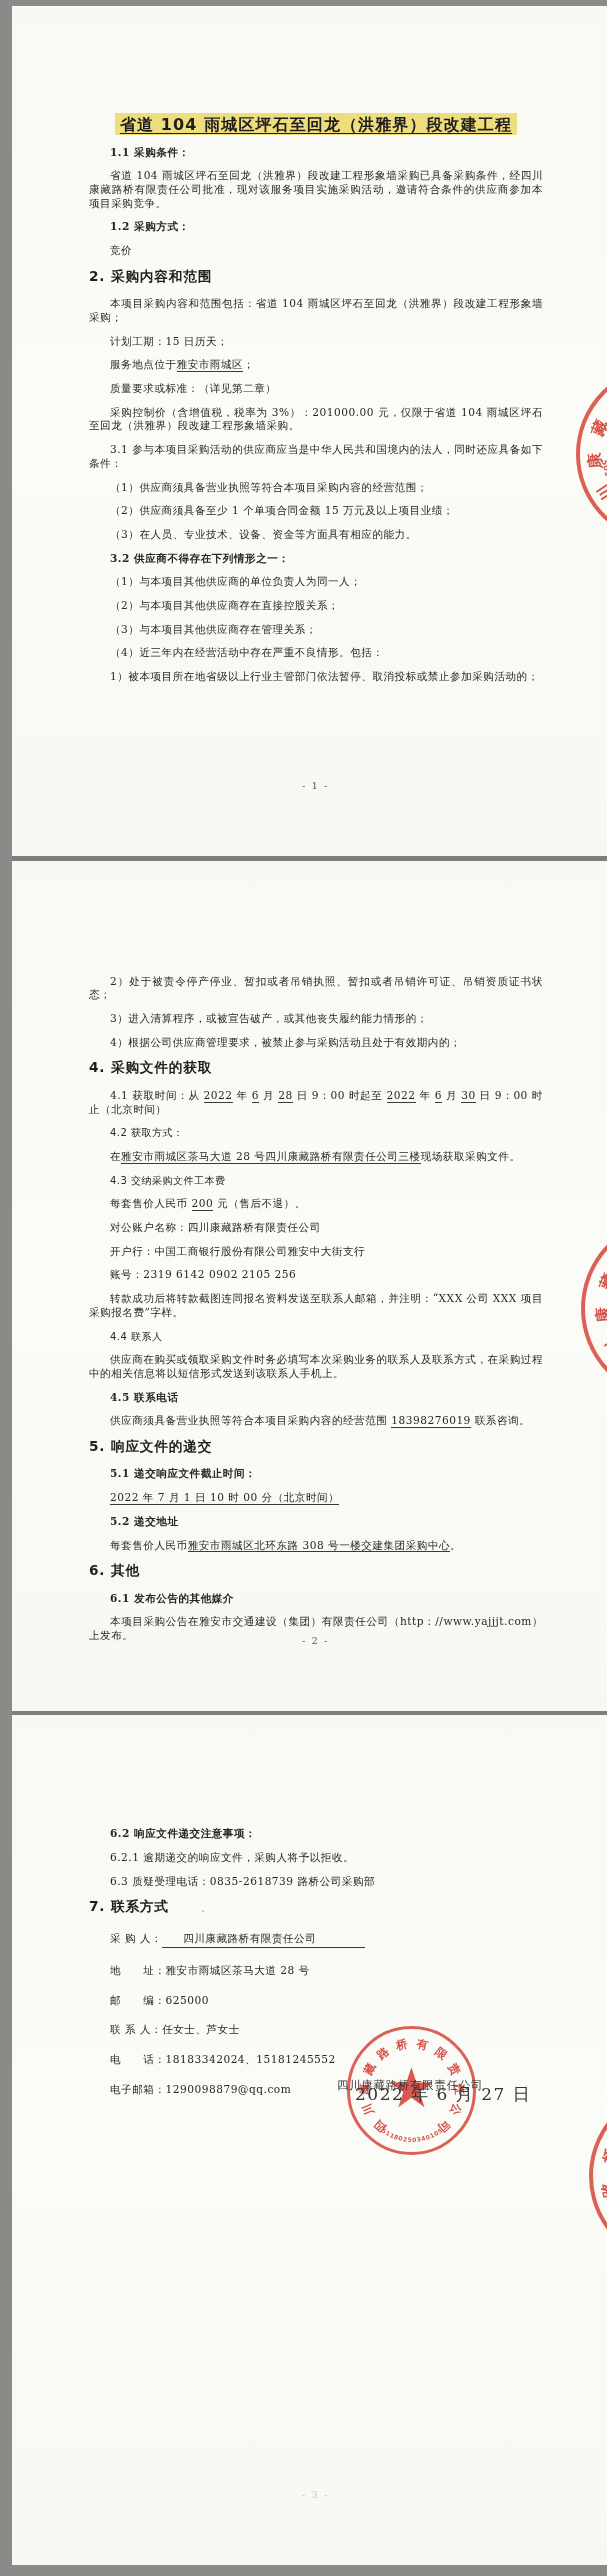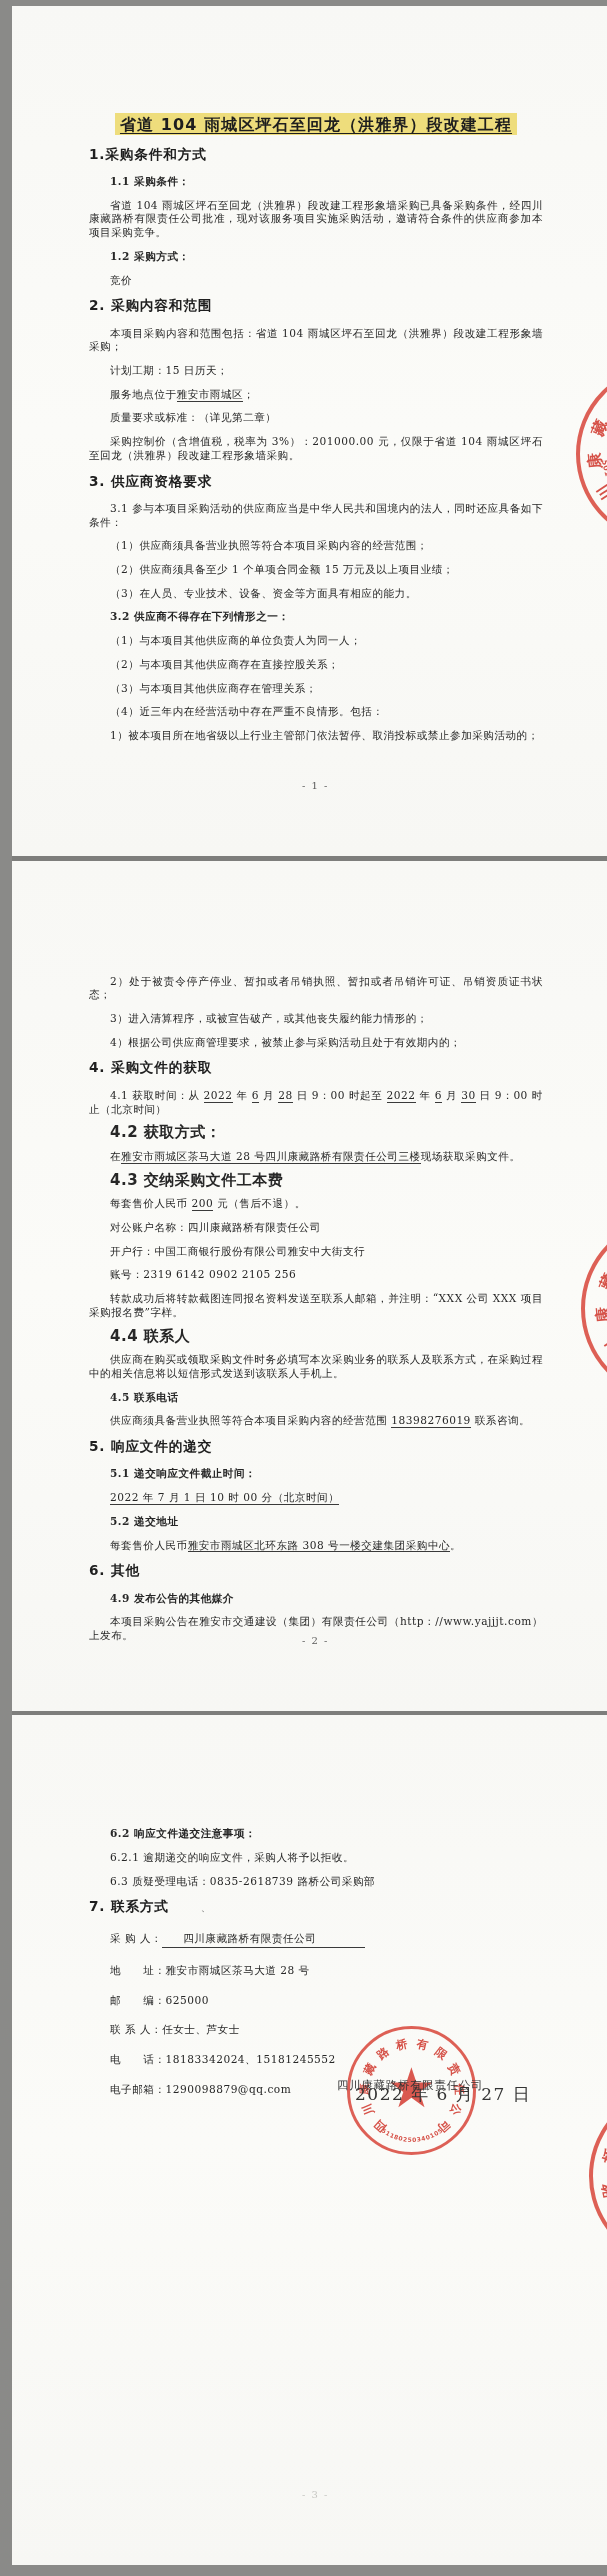--- a/index.html
+++ b/index.html
@@ -59,22 +59,22 @@
     font-size:10.6px;
     line-height:13.7px;
     letter-spacing:0.5px;
     margin:0 0 10px;
     text-align:justify;
   }
   .indent{text-indent:21px;}
   .sub{font-weight:600;}
   .sans-sub{
     font-family:"DejaVu Sans","Liberation Sans",sans-serif;
-    font-weight:700;
-    font-size:15px;
+    font-weight:400;
+    font-size:10px;
   }
   .u{border-bottom:0.8px solid #3a3a3a;padding-bottom:0.8px;}
   .u-wide{display:inline-block;min-width:203px;border-bottom:0.8px solid #3a3a3a;padding-bottom:0.8px;}
   .pageno{
     position:absolute;
     bottom:65px;left:0;right:0;
     text-align:center;
     font-size:10px;
     letter-spacing:1.5px;
     color:#5a5a5a;
@@ -125,34 +125,32 @@
 </style>
 </head>
 <body>
 
 <div class="scan">
 
   <div class="page">
     <div class="content pad1">
       <div class="title-line"><span class="hl">省道 104 雨城区坪石至回龙（洪雅界）段改建工程</span></div>
 
-      <h2>1.采购条件和方式</h2>
       <p class="indent sub">1.1 采购条件：</p>
       <p class="indent">省道 104 雨城区坪石至回龙（洪雅界）段改建工程形象墙采购已具备采购条件，经四川康藏路桥有限责任公司批准，现对该服务项目实施采购活动，邀请符合条件的供应商参加本项目采购竞争。</p>
       <p class="indent sub">1.2 采购方式：</p>
       <p class="indent">竞价</p>
 
       <h2>2. 采购内容和范围</h2>
       <p class="indent">本项目采购内容和范围包括：省道 104 雨城区坪石至回龙（洪雅界）段改建工程形象墙采购；</p>
       <p class="indent">计划工期：15 日历天；</p>
       <p class="indent"><span>服务地点位于</span><span class="u">雅安市雨城区</span><span>；</span></p>
       <p class="indent">质量要求或标准：（详见第二章）</p>
       <p class="indent">采购控制价（含增值税，税率为 3%）：201000.00 元，仅限于省道 104 雨城区坪石至回龙（洪雅界）段改建工程形象墙采购。</p>
 
-      <h2>3. 供应商资格要求</h2>
       <p class="indent">3.1 参与本项目采购活动的供应商应当是中华人民共和国境内的法人，同时还应具备如下条件：</p>
       <p class="indent">（1）供应商须具备营业执照等符合本项目采购内容的经营范围；</p>
       <p class="indent">（2）供应商须具备至少 1 个单项合同金额 15 万元及以上项目业绩；</p>
       <p class="indent">（3）在人员、专业技术、设备、资金等方面具有相应的能力。</p>
       <p class="indent sub">3.2 供应商不得存在下列情形之一：</p>
       <p class="indent">（1）与本项目其他供应商的单位负责人为同一人；</p>
       <p class="indent">（2）与本项目其他供应商存在直接控股关系；</p>
       <p class="indent">（3）与本项目其他供应商存在管理关系；</p>
       <p class="indent">（4）近三年内在经营活动中存在严重不良情形。包括：</p>
       <p class="indent">1）被本项目所在地省级以上行业主管部门依法暂停、取消投标或禁止参加采购活动的；</p>
@@ -204,21 +202,21 @@
       <p class="indent sub">4.5 联系电话</p>
       <p class="indent"><span>供应商须具备营业执照等符合本项目采购内容的经营范围 </span><span class="u">18398276019</span><span> 联系咨询。</span></p>
 
       <h2>5. 响应文件的递交</h2>
       <p class="indent sub">5.1 递交响应文件截止时间：</p>
       <p class="indent"><span class="u">2022 年 7 月 1 日 10 时 00 分（北京时间）</span></p>
       <p class="indent sub">5.2 递交地址</p>
       <p class="indent"><span>每套售价人民币</span><span class="u">雅安市雨城区北环东路 308 号一楼交建集团采购中心</span><span>。</span></p>
 
       <h2>6. 其他</h2>
-      <p class="indent sub">4.9 发布公告的其他媒介</p>
+      <p class="indent sub">6.1 发布公告的其他媒介</p>
       <p class="indent">本项目采购公告在雅安市交通建设（集团）有限责任公司（http：//www.yajjjt.com）上发布。</p>
     </div>
 
     <div class="stamp stamp-b">
 
       <div class="arc">
           <span style="font-size: 16px; transform: translate(-50%, -50%) rotate(-122.727deg) translateY(-70px);">川</span>
           <span style="font-size: 16px; transform: translate(-50%, -50%) rotate(-95.4545deg) translateY(-70px);">康</span>
           <span style="font-size: 16px; transform: translate(-50%, -50%) rotate(-68.1818deg) translateY(-70px);">藏</span>
           <span style="font-size: 16px; transform: translate(-50%, -50%) rotate(-40.9091deg) translateY(-70px);">路</span>

